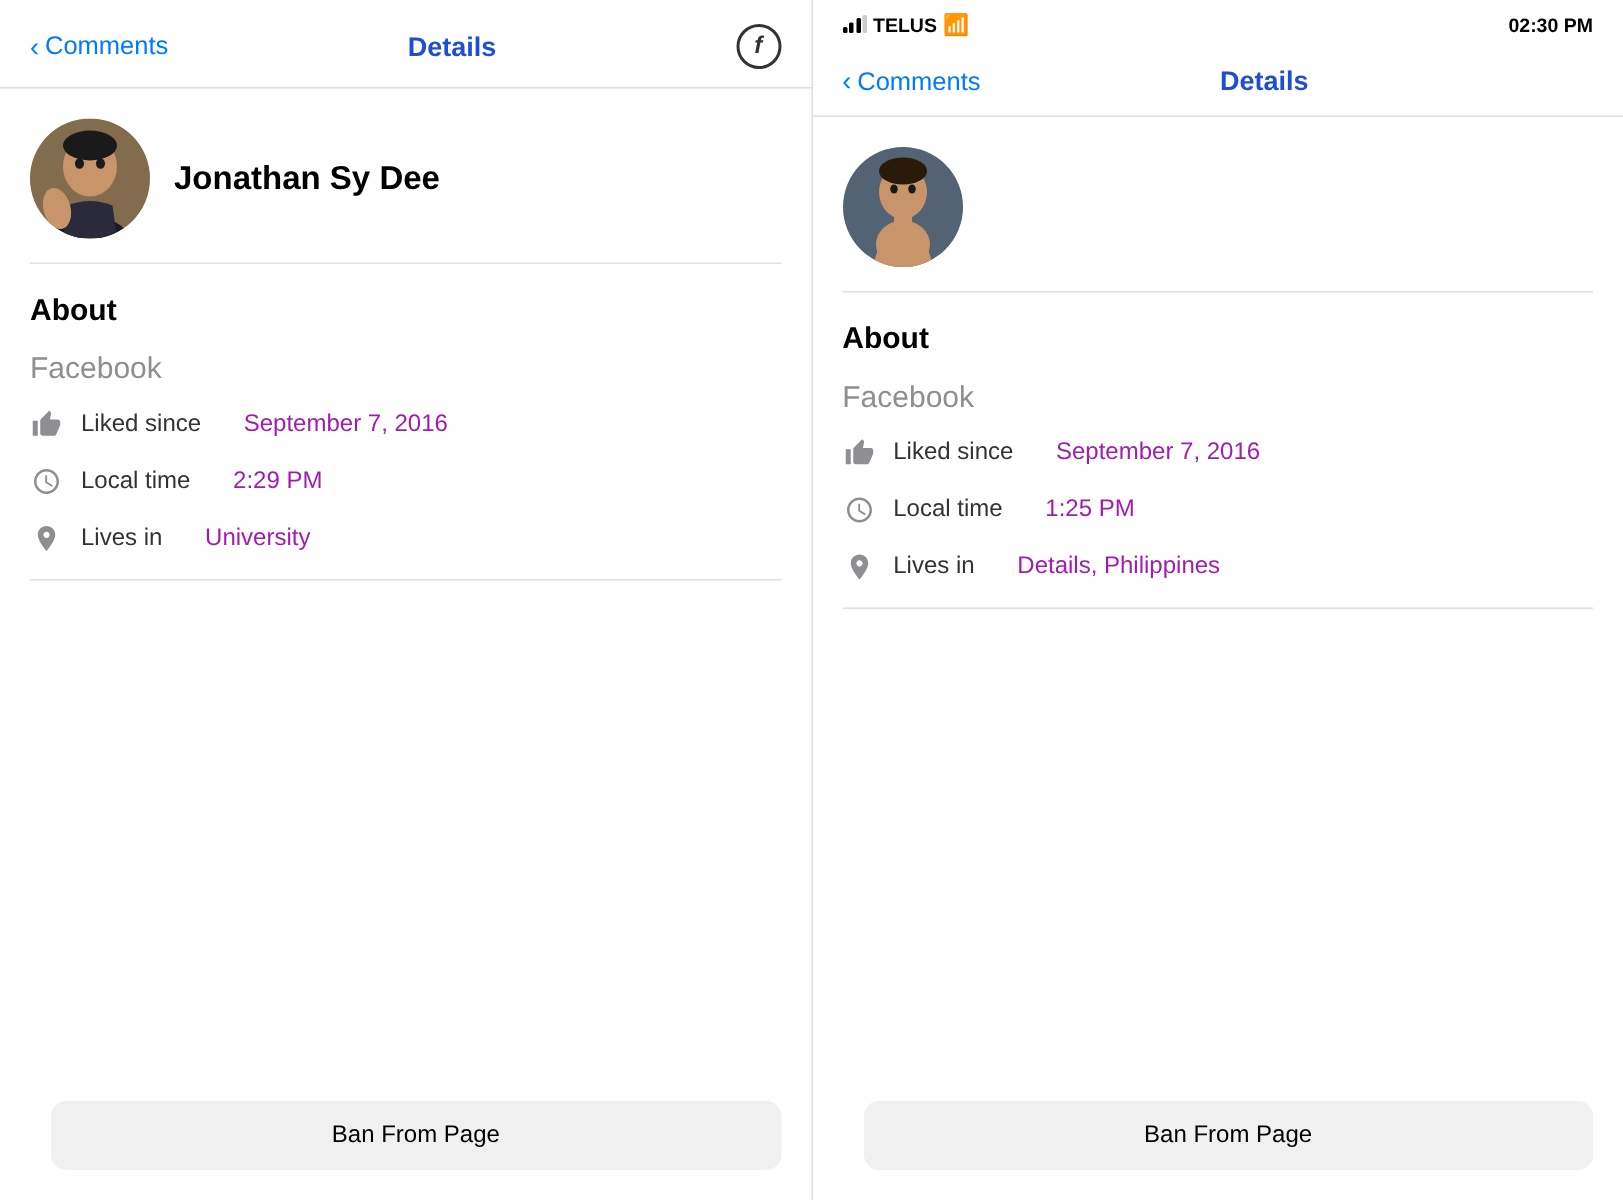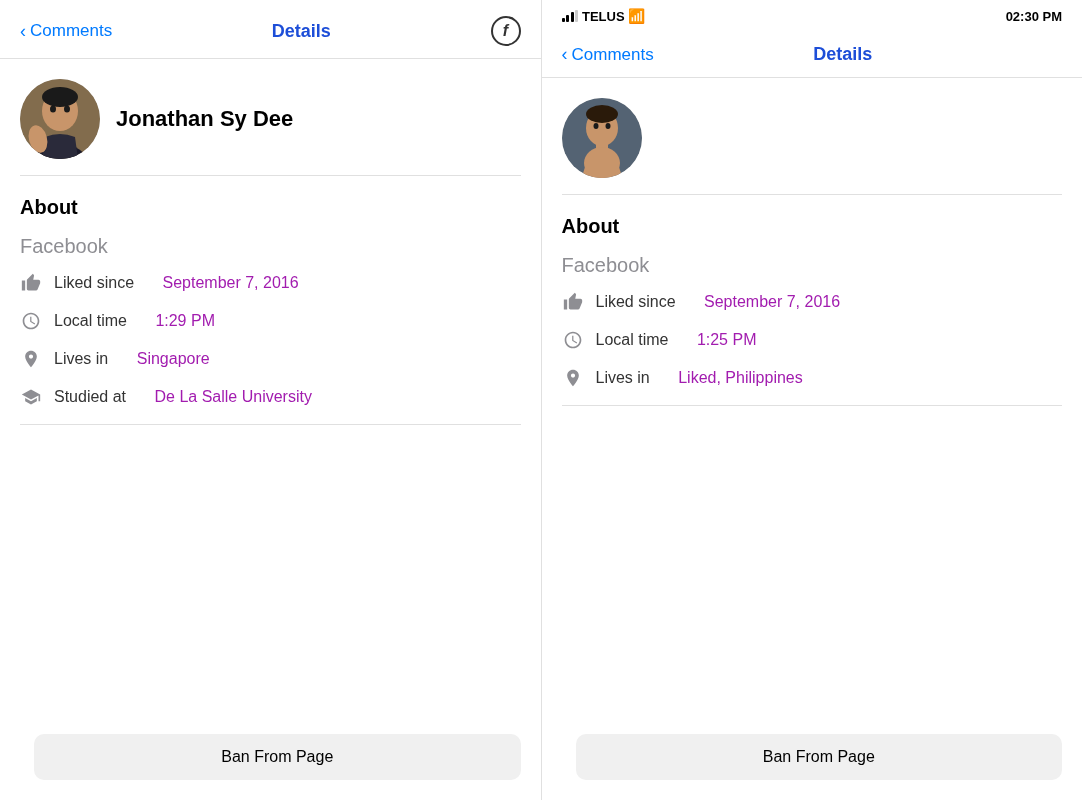--- a/index.html
+++ b/index.html
@@ -274,40 +274,32 @@
         </div>
         <span class="about-text">Liked since</span>&nbsp;<span class="about-link">September 7, 2016</span>
       </div>
 
       <div class="about-item">
         <div class="about-icon">
           <svg width="20" height="20" viewBox="0 0 24 24" fill="#8e8e93">
             <path d="M11.99 2C6.47 2 2 6.48 2 12s4.47 10 9.99 10C17.52 22 22 17.52 22 12S17.52 2 11.99 2zM12 20c-4.42 0-8-3.58-8-8s3.58-8 8-8 8 3.58 8 8-3.58 8-8 8zm.5-13H11v6l5.25 3.15.75-1.23-4.5-2.67V7z"></path>
           </svg>
         </div>
-        <span class="about-text">Local time</span>&nbsp;<span class="about-link">1:29 PM</span>
+        <span class="about-text">Local time</span>&nbsp;<span class="about-link">2:29 PM</span>
       </div>
 
       <div class="about-item">
         <div class="about-icon">
           <svg width="20" height="20" viewBox="0 0 24 24" fill="#8e8e93">
             <path d="M12 2C8.13 2 5 5.13 5 9c0 5.25 7 13 7 13s7-7.75 7-13c0-3.87-3.13-7-7-7zm0 9.5c-1.38 0-2.5-1.12-2.5-2.5s1.12-2.5 2.5-2.5 2.5 1.12 2.5 2.5-1.12 2.5-2.5 2.5z"></path>
           </svg>
         </div>
-        <span class="about-text">Lives in</span>&nbsp;<span class="about-link">Singapore</span>
-      </div>
-
-      <div class="about-item">
-        <div class="about-icon">
-          <svg width="20" height="20" viewBox="0 0 24 24" fill="#8e8e93">
-            <path d="M5 13.18v4L12 21l7-3.82v-4L12 17l-7-3.82zM12 3L1 9l11 6 9-4.91V17h2V9L12 3z"></path>
-          </svg>
-        </div>
-        <span class="about-text">Studied at</span>&nbsp;<span class="about-link">De La Salle University</span>
-      </div>
+        <span class="about-text">Lives in</span>&nbsp;<span class="about-link">University</span>
+      </div>
+
     </div>
 
     <div class="divider"></div>
 
     <div class="ban-container">
       <button class="ban-button">Ban From Page</button>
     </div>
   </div>
 </div>
 
@@ -381,21 +373,21 @@
         </div>
         <span class="about-text">Local time</span>&nbsp;<span class="about-link">1:25 PM</span>
       </div>
 
       <div class="about-item">
         <div class="about-icon">
           <svg width="20" height="20" viewBox="0 0 24 24" fill="#8e8e93">
             <path d="M12 2C8.13 2 5 5.13 5 9c0 5.25 7 13 7 13s7-7.75 7-13c0-3.87-3.13-7-7-7zm0 9.5c-1.38 0-2.5-1.12-2.5-2.5s1.12-2.5 2.5-2.5 2.5 1.12 2.5 2.5-1.12 2.5-2.5 2.5z"></path>
           </svg>
         </div>
-        <span class="about-text">Lives in</span>&nbsp;<span class="about-link">Liked, Philippines</span>
+        <span class="about-text">Lives in</span>&nbsp;<span class="about-link">Details, Philippines</span>
       </div>
     </div>
 
     <div class="divider"></div>
 
     <div class="ban-container">
       <button class="ban-button">Ban From Page</button>
     </div>
   </div>
 </div>

